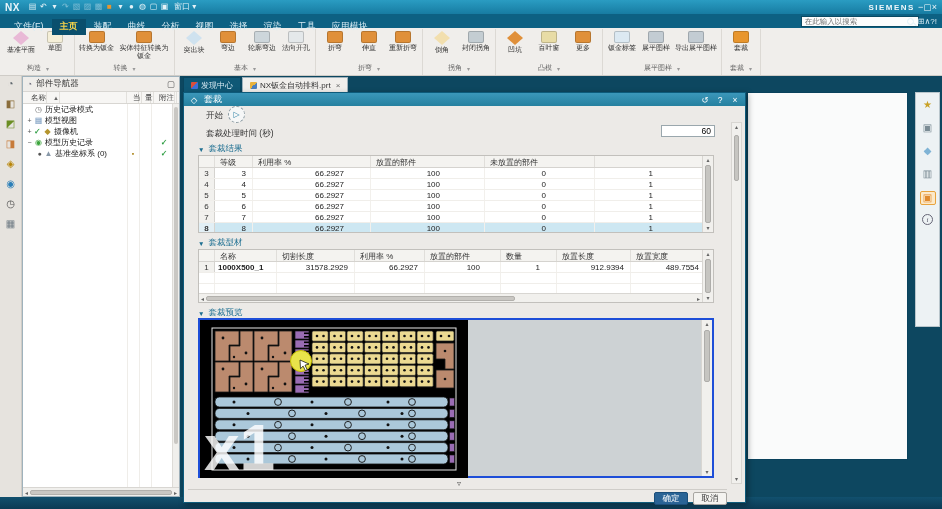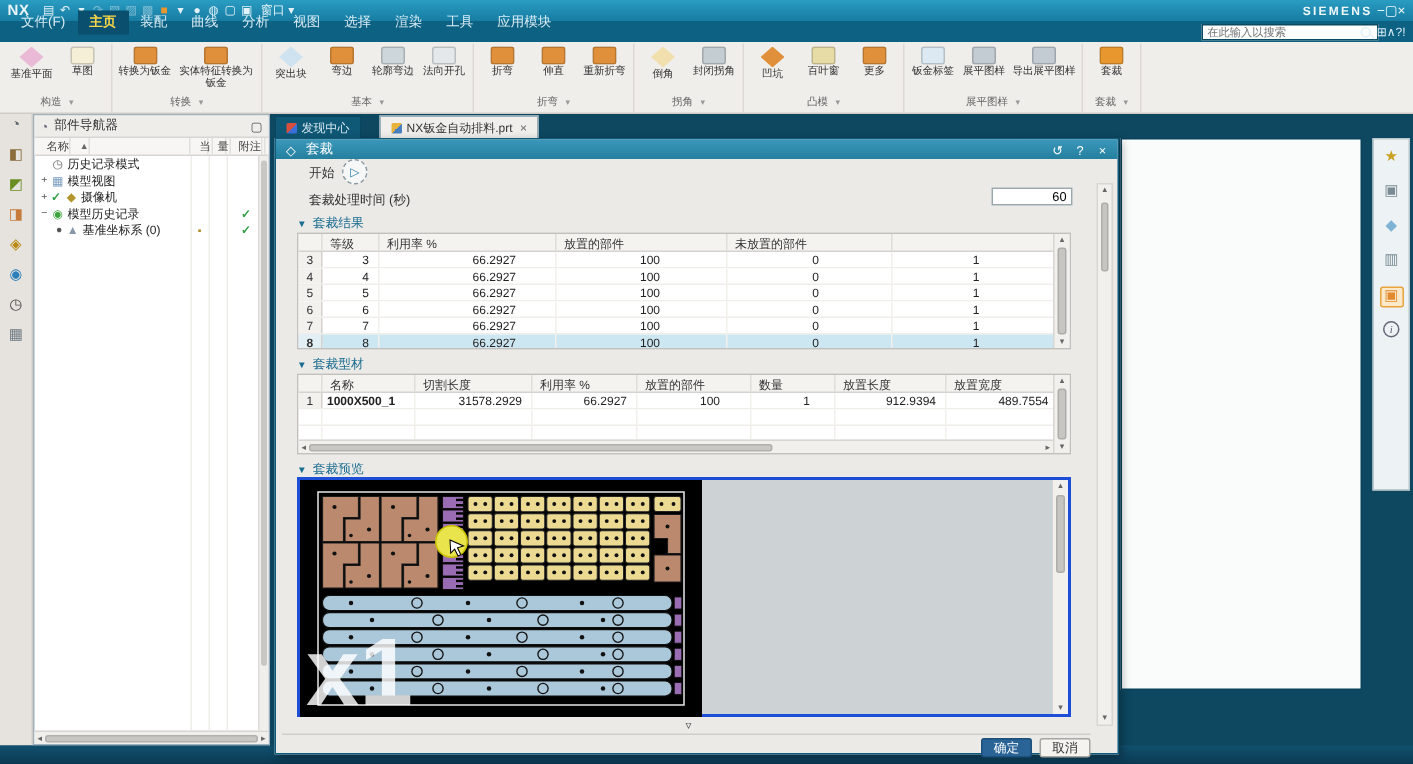--- a/index.html
+++ b/index.html
@@ -9,21 +9,21 @@
 
 .tb{position:absolute;left:0;top:0;width:942px;height:14px;background:linear-gradient(#2a9cc2,#177ca2);display:flex;align-items:center;gap:3px;padding:0 5px;color:#e9f5fa;font-size:9px;z-index:5}
 .tb .logo{font-weight:bold;font-size:10px;letter-spacing:.5px;margin-right:4px}
 .qico{display:inline-block;min-width:9px;text-align:center;font-size:8px;line-height:12px;color:#e3f2f8;margin:0 1px}
 .qico.dis{opacity:.45}
 .tb .title{position:absolute;left:0;right:0;text-align:center;font-size:8.5px;color:#dff0f6;pointer-events:none}
 .brand{margin-left:auto;font-weight:bold;letter-spacing:1.5px;font-size:8px;color:#eef7fa}
 .wc{width:13px;text-align:center;font-size:9px;color:#eef7fa}
 
 .mb{position:absolute;left:0;top:14px;width:942px;height:14px;background:#0d6183;display:flex;align-items:center;padding-left:6px;font-size:9px;color:#d8ecf4;z-index:5}
-#menu-tabs{display:flex;align-items:flex-start;height:28px}
+#menu-tabs{display:flex;align-items:flex-end;height:28px}
 .mtab{padding:1px 8px 2px}
 .mtab.on{color:#f7d44a;background:#0a4f6d;font-weight:bold}
 .search{margin-left:auto;display:flex;align-items:center;gap:4px;padding-right:5px}
 .sinput{width:118px;height:11px;font-size:7.5px;border:1px solid #0a4a63;padding:0 3px;color:#777;background:#fcfdfd;font-family:inherit}
 .mag{width:7px;height:7px;border:1.4px solid #dff0f6;border-radius:50%;position:relative;margin-left:-16px}
 .mag::after{content:"";position:absolute;left:5px;top:5px;width:4px;height:1.4px;background:#dff0f6;transform:rotate(45deg)}
 .sic{font-size:8px;color:#d8ecf4;min-width:9px;text-align:center}
 
 .rb{position:absolute;left:0;top:28px;width:942px;height:48px;background:#f0eeeb;border-bottom:1px solid #cfccc7;display:flex;padding:1px 2px 0;z-index:4}
 .rgroup{display:flex;flex-direction:column;border-right:1px solid #dcd9d4;padding:0 2px}
@@ -283,21 +283,21 @@
           </div>
           <div class="rglabel">
             <span>套裁</span>
             <span class="ar">▾</span>
           </div>
         </div>
       </div>
     </div>
 
   <div class="dr">
-      <div id="doc-tabs" style="display:flex;gap:12px">
+      <div id="doc-tabs" style="display:flex;gap:1px">
         <div class="dtab">
           <span class="dtico"></span>
           <span>发现中心</span>
         </div>
         <div class="dtab on">
           <span class="dtico"></span>
           <span>NX钣金自动排料.prt</span>
           <span class="dtclose">×</span>
         </div>
       </div>

